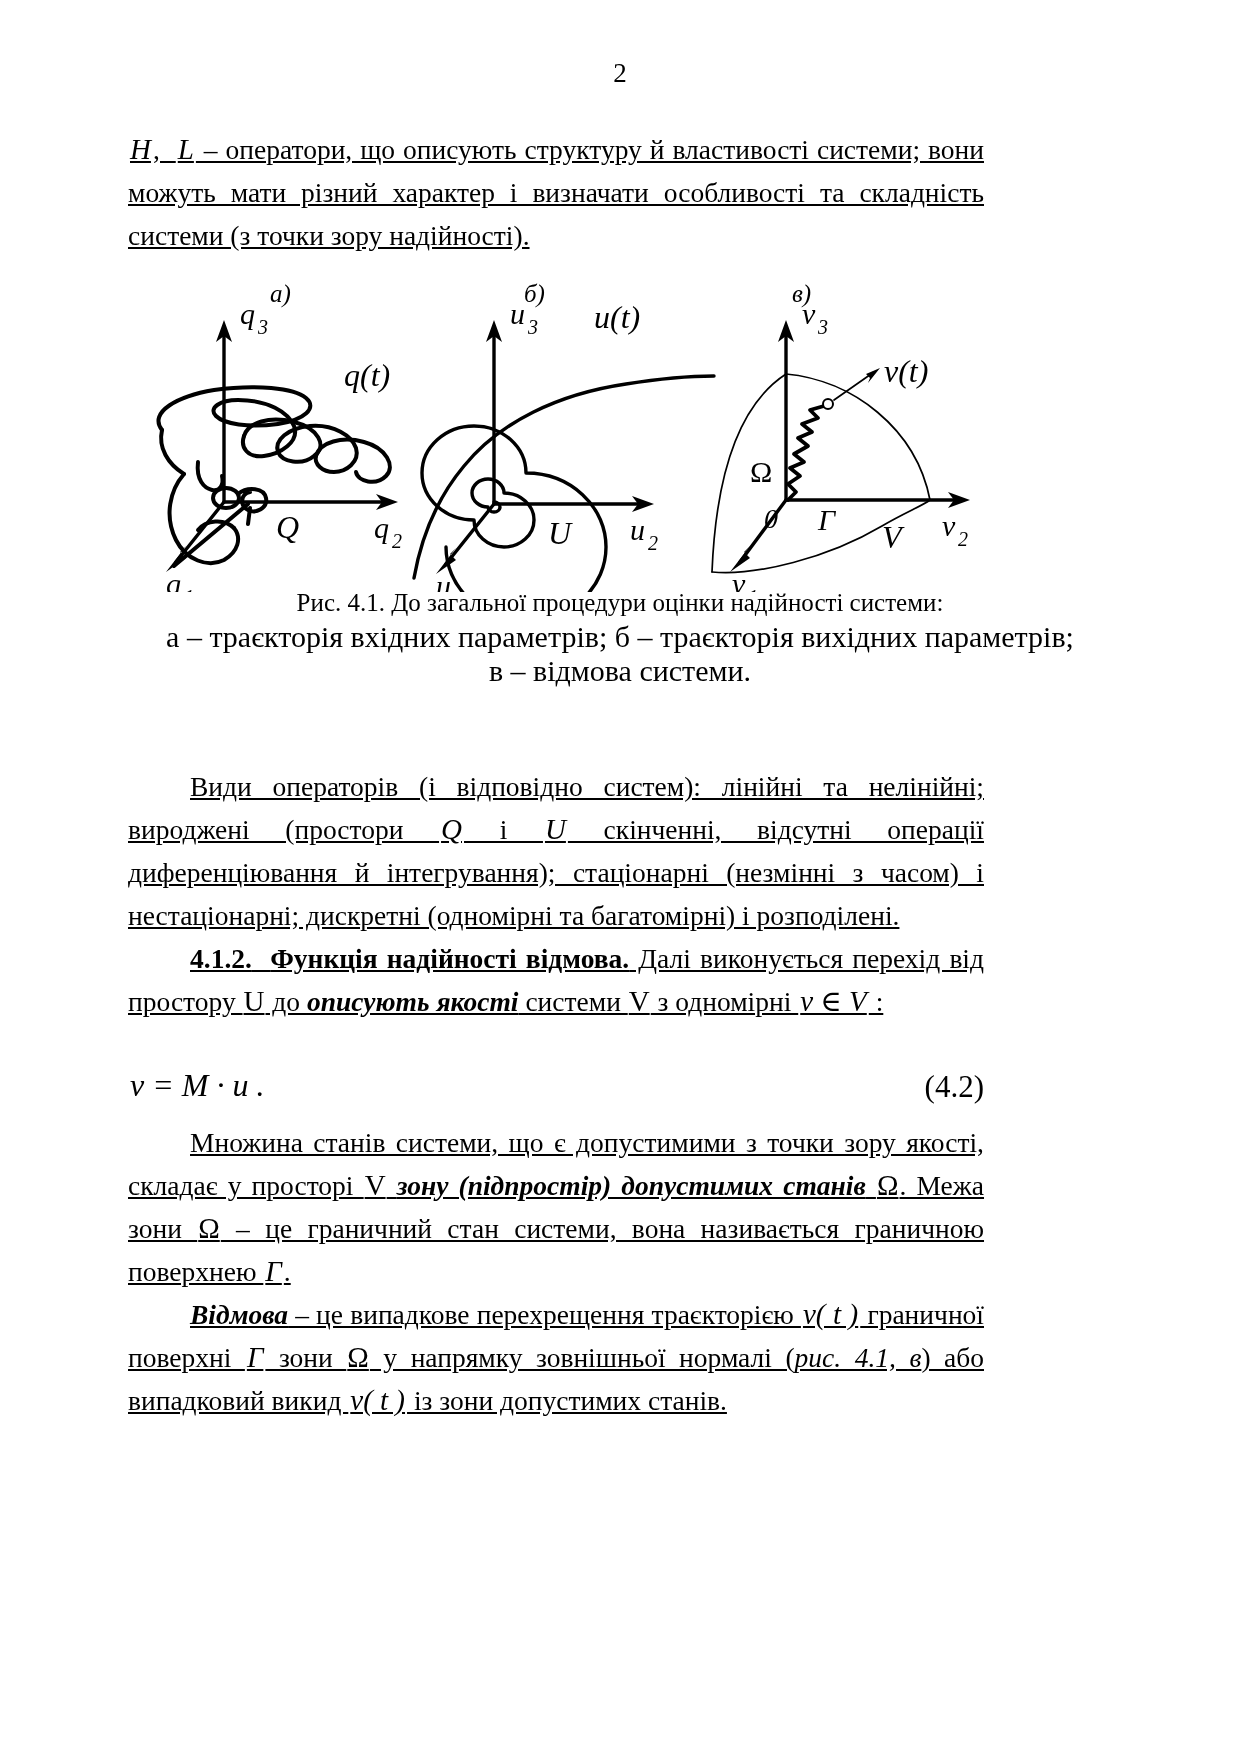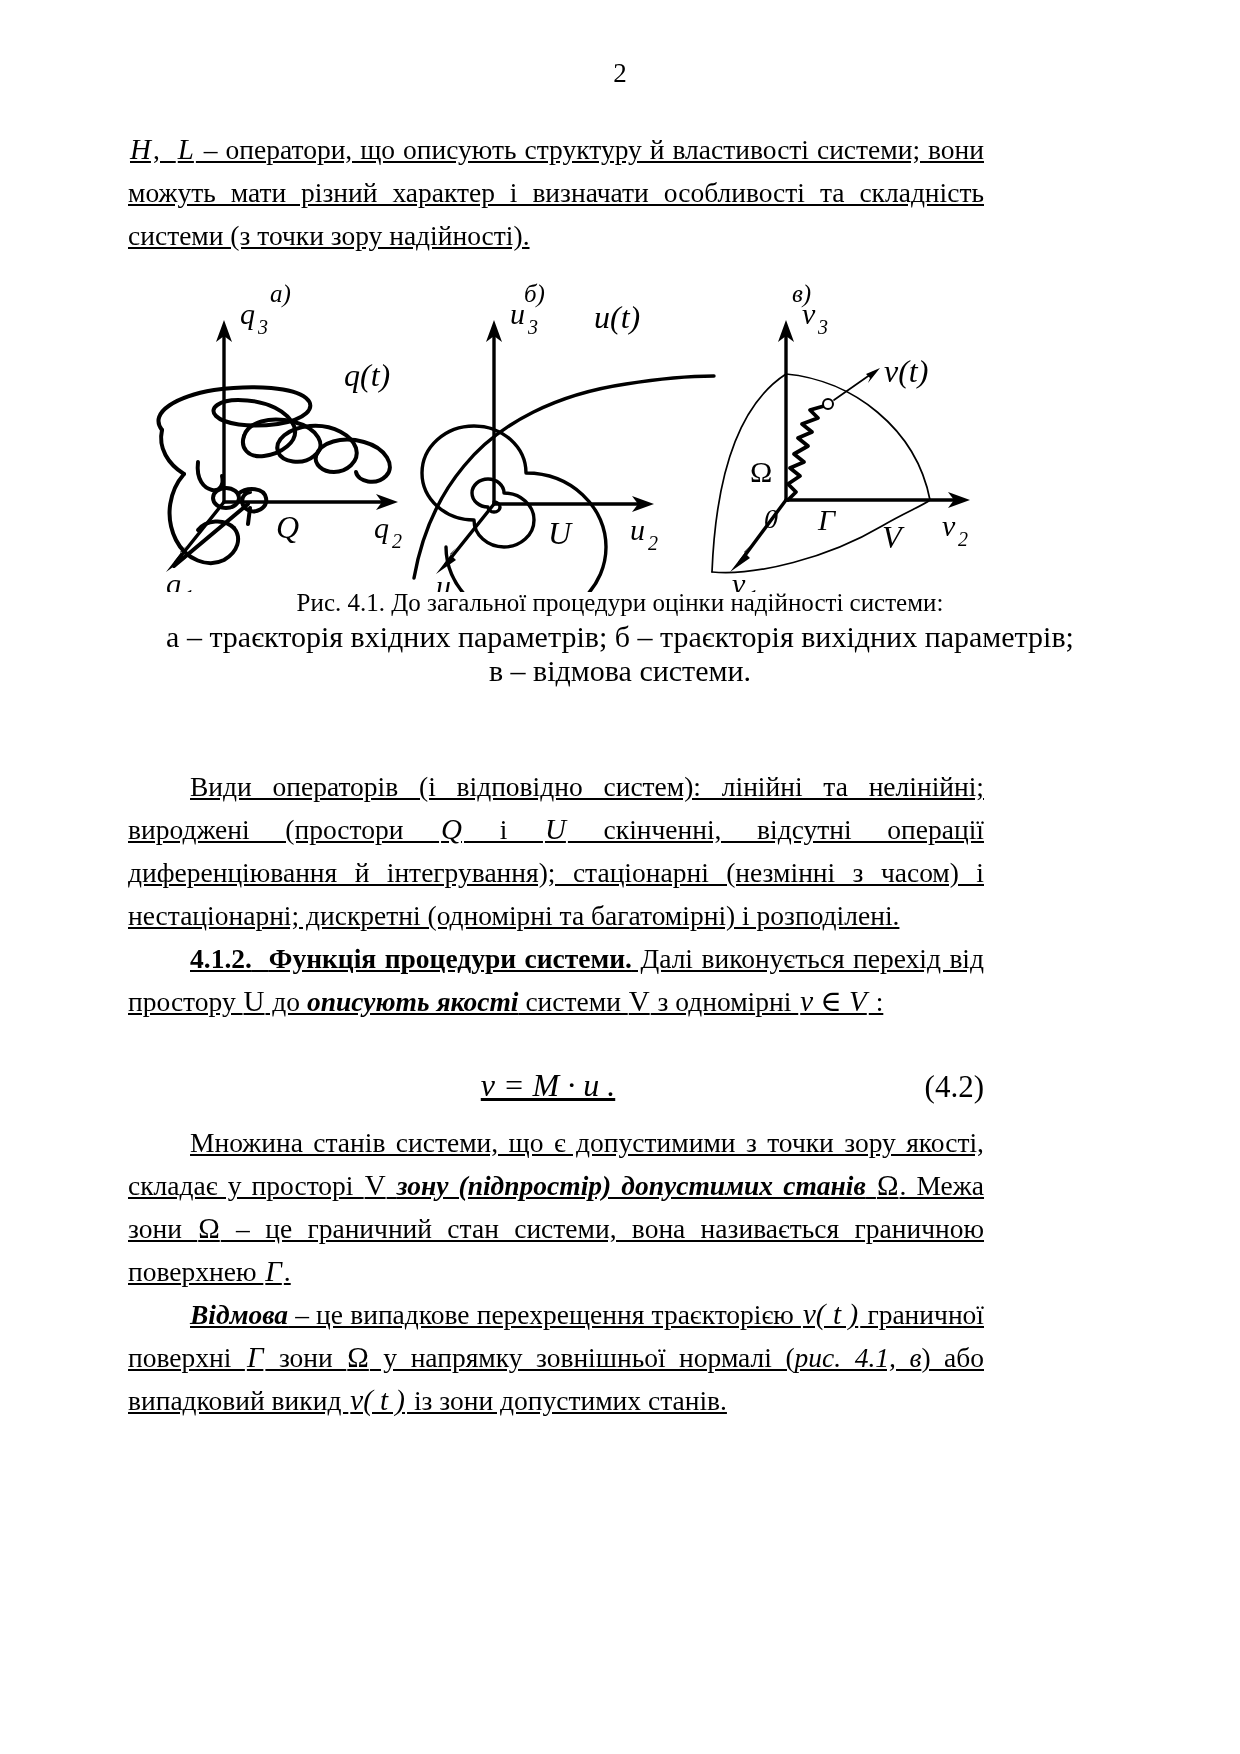--- a/index.html
+++ b/index.html
@@ -100,23 +100,22 @@
   .equation-row {
     position: relative;
     display: block;
     margin-top: 44px;
     margin-bottom: 8px;
     height: 46px;
   }
   .equation-body {
     position: absolute;
     left: 0; right: 16px;
-    text-align: center;
+    text-align: left;
     font-size: 32px;
-    text-decoration: underline;
   }
   .equation-tag {
     position: absolute;
     right: 0;
     top: 2px;
     font-size: 31px;
   }
 </style>
 </head>
 <body>
@@ -126,21 +125,21 @@
   <div class="page-number">2</div>
 
   <div class="content">
 
     <p class="body"><span class="mi">H</span>,&nbsp;&nbsp;<span class="mi">L</span><span> – оператори, що описують структуру й властивості системи; вони можуть мати різний характер і визначати особливості та складність системи (з точки зору надійності).</span></p>
 
     <div style="height:508px"></div>
 
     <p class="body indent sp-before-34"><span>Види операторів (і відповідно систем): лінійні та нелінійні; вироджені (простори </span><span class="mi">Q</span><span> і </span><span class="mi">U</span><span> скінченні, відсутні операції диференціювання й інтегрування); стаціонарні (незмінні з часом) і нестаціонарні; дискретні (одномірні та багатомірні) і розподілені.</span></p>
 
-    <p class="body indent sp-before-44"><span class="b">4.1.2.</span>&nbsp; <span class="b">Функція процедури системи.</span><span> Далі виконується перехід від простору </span><span class="mi-up">U</span><span> до </span><span class="bi">описують якості</span><span> системи </span><span class="mi-up">V</span><span> з одномірні </span><span class="mi">v ∈ V</span><span> :</span></p>
+    <p class="body indent sp-before-44"><span class="b">4.1.2.</span>&nbsp; <span class="b">Функція надійності відмова.</span><span> Далі виконується перехід від простору </span><span class="mi-up">U</span><span> до </span><span class="bi">описують якості</span><span> системи </span><span class="mi-up">V</span><span> з одномірні </span><span class="mi">v ∈ V</span><span> :</span></p>
 
     <div class="equation-row">
       <div class="equation-body mi">v = M · u .</div>
       <div class="equation-tag">(4.2)</div>
     </div>
 
     <p class="body indent sp-before-44"><span>Множина станів системи, що є допустимими з точки зору якості, складає у просторі </span><span class="mi-up">V</span> <span class="bi">зону (підпростір) допустимих станів</span> <span class="mi-up">Ω</span><span>. Межа зони </span><span class="mi-up">Ω</span><span> – це граничний стан системи, вона називається граничною поверхнею </span><span class="mi">Γ</span><span>.</span></p>
 
     <p class="body indent tight"><span class="bi">Відмова</span><span> – це випадкове перехрещення траєкторією </span><span class="mi">v( t )</span><span> граничної поверхні </span><span class="mi">Γ</span><span> зони </span><span class="mi-up">Ω</span><span> у напрямку зовнішньої нормалі (</span><span class="it">рис. 4.1, в</span><span>) або випадковий викид </span><span class="mi">v( t )</span><span> із зони допустимих станів.</span></p>
 

